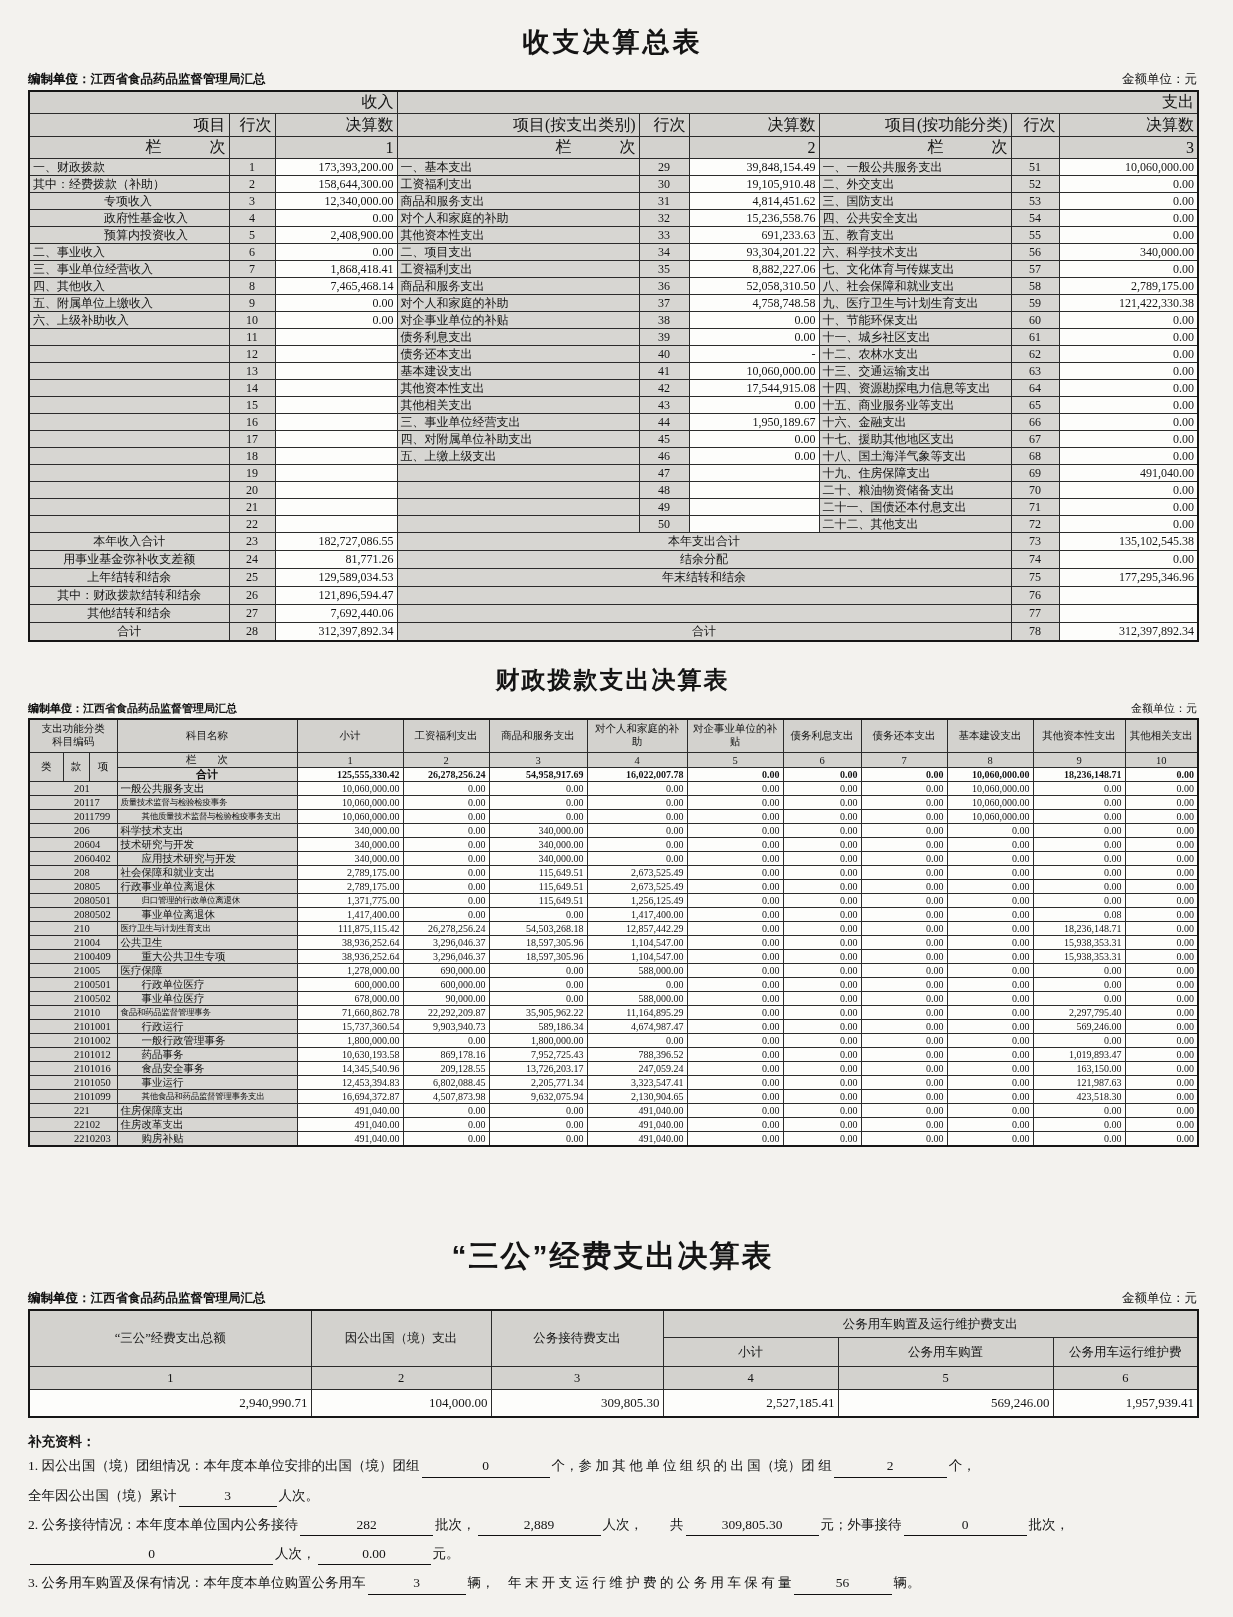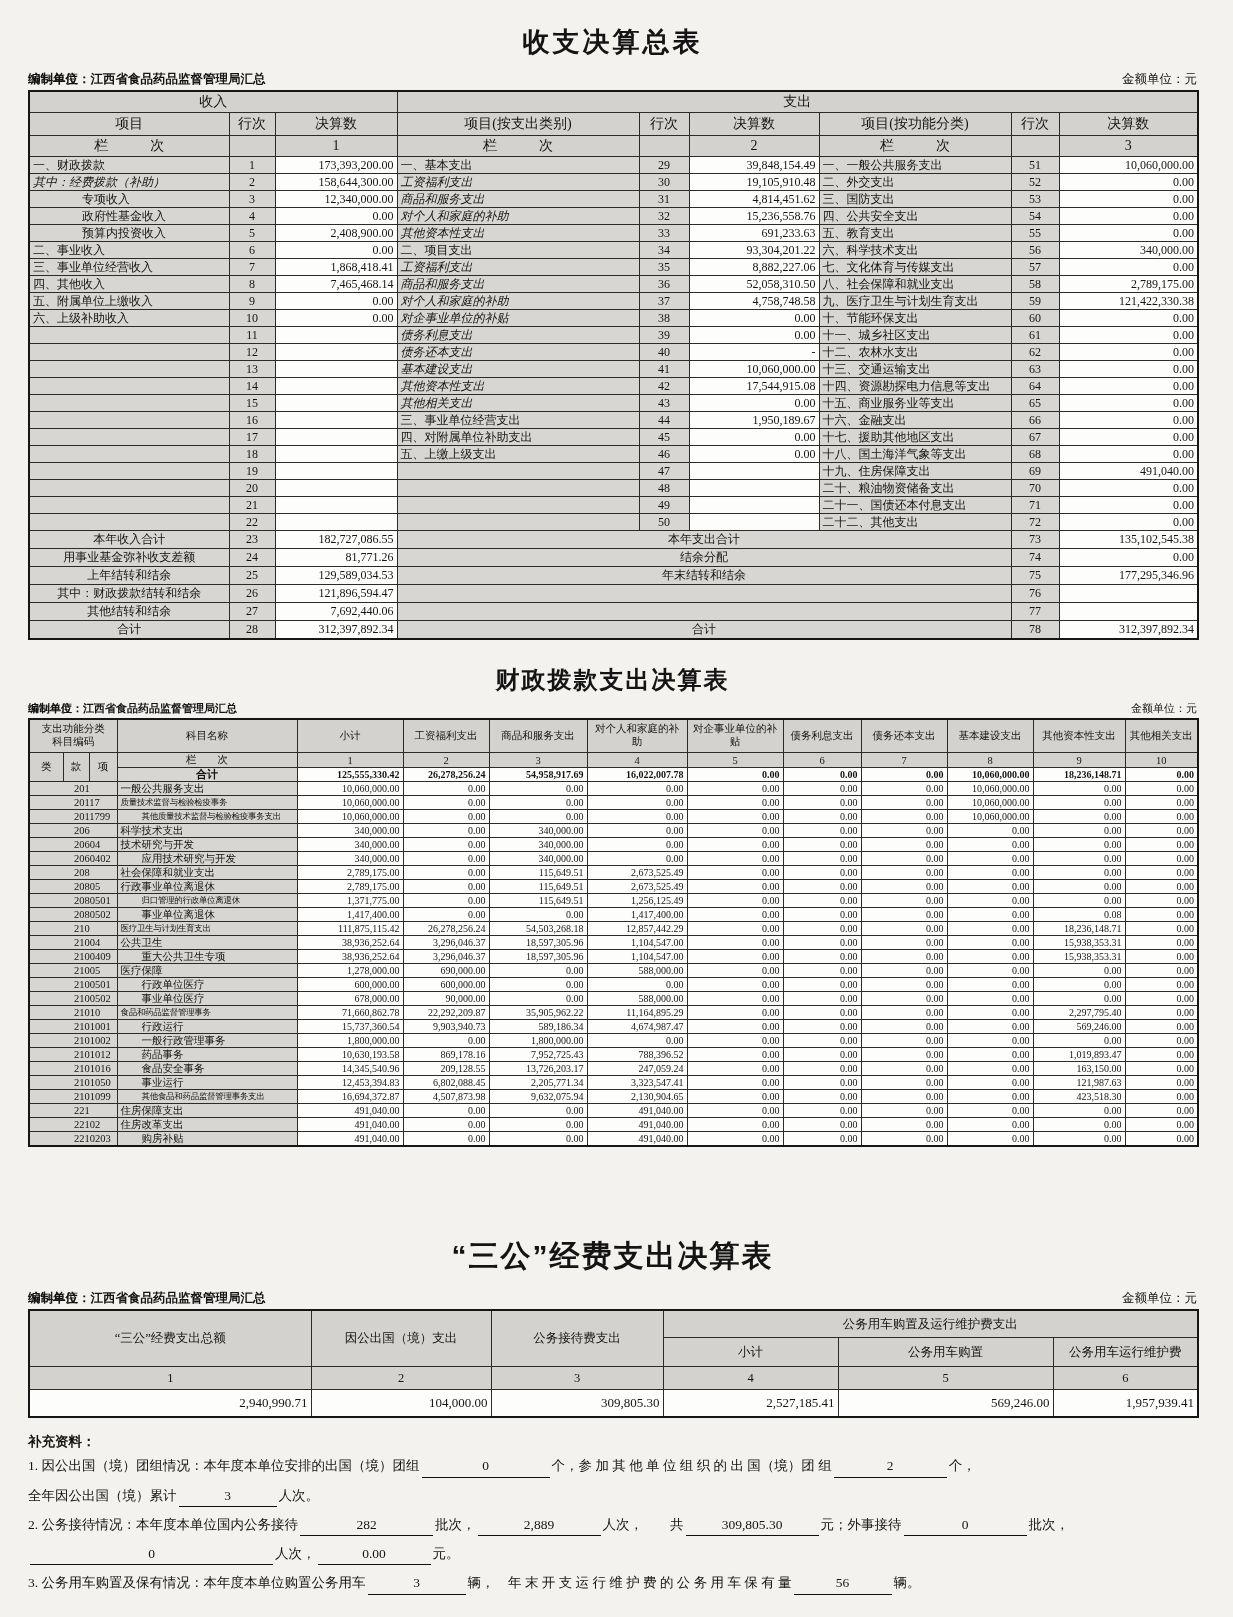--- a/index.html
+++ b/index.html
@@ -22,30 +22,30 @@
   .meta{position:relative;height:20px;font-size:12.5px;margin-bottom:2px;}
   #b2 .meta{font-size:11px;height:16px;}
   .m-left{position:absolute;left:0;bottom:0;font-weight:bold;}
   .m-center{position:absolute;left:0;right:0;bottom:0;}
   .m-right{position:absolute;right:0;bottom:0;}
   table{border-collapse:collapse;table-layout:fixed;width:100%;background:#d7d6d2;}
   table{border:2px solid #161616;}
   th,td{border:1px solid #2b2b2b;overflow:hidden;white-space:nowrap;padding:0 3px;}
   th{font-weight:normal;background:#d3d2ce;}
   
-  .t1 th{font-size:14px;height:20px;text-align:center;}
+  .t1 th{font-size:16px;height:20px;text-align:right;}
   .t1 tr.h2 th{height:22px;}
   .t1 tr.h3 th{height:20px;}
   .t1 td{font-size:12px;height:16px;line-height:16px;background:#d7d6d2;}
   .t1 td.val{background:#fdfdfb;text-align:right;}
   .t1 td.ln{text-align:center;}
   .t1 td.lbl{text-align:left;}
   .t1 td.lbl.c{text-align:center;}
-  .t1 td.i1{font-style:italic;}
-  .t1 td.i2{padding-left:52px;}
+  .t1 td.i1{}
+  .t1 td.i2{padding-left:74px;}
   .t1 tbody#t1-bottom td{height:17px;line-height:17px;}
   
   .t2 th{font-size:10.5px;text-align:center;}
   .t2 tr.h1 th{height:32px;white-space:pre-line;line-height:1.2;}
   .t2 tr.h2 th,.t2 tr.h3 th{height:13px;}
   .t2 td{font-size:10px;height:13px;line-height:13px;background:#d7d6d2;}
   .t2 td.val{background:#fdfdfb;text-align:right;font-size:10px;}
   .t2 td.code{text-align:left;font-size:10.5px;padding-left:44px;}
   .t2 td.name{text-align:left;font-size:10.5px;}
   .t2 td.name.ind{padding-left:24px;}

